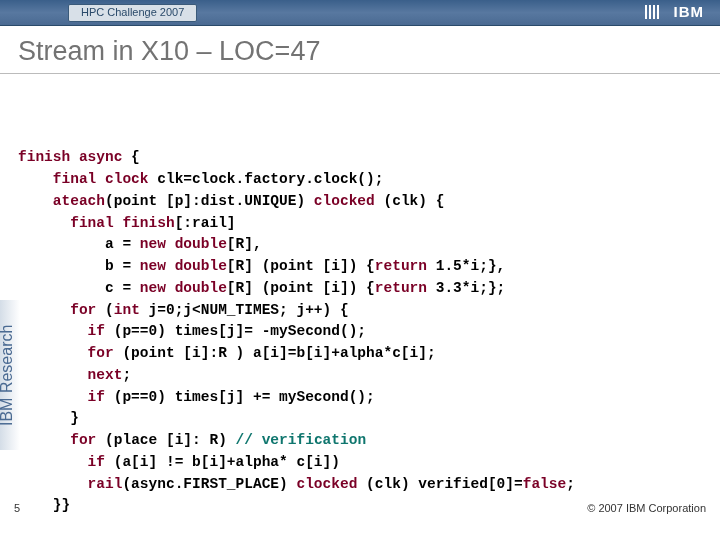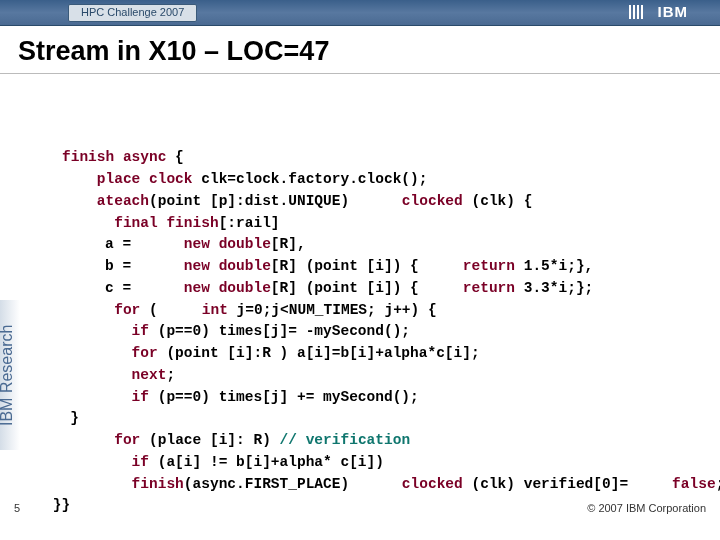--- a/index.html
+++ b/index.html
@@ -18,52 +18,52 @@
     height: 18px;
     padding: 1px 12px 0 12px;
     font-size: 11px;
     color: #2a4a6a;
     background: #d8e0e8;
     border: 1px solid #3a5a7a;
     border-radius: 2px;
   }
   .header-logo {
     position: absolute;
-    right: 32px;
+    right: 16px;
     top: 3px;
     color: #fff;
     font-weight: bold;
     font-size: 15px;
     letter-spacing: 1px;
     display: flex;
     align-items: center;
     gap: 15px;
   }
   .logo-bars { display: inline-flex; gap: 2px; }
   .logo-bar { width: 2px; height: 14px; background: #fff; display: inline-block; }
   .title-area {
     padding: 10px 18px 6px 18px;
     border-bottom: 1px solid #bbb;
   }
   .title-area h1 {
     font-size: 27px;
-    font-weight: 700;
-    color: #000000;
+    font-weight: 400;
+    color: #737373;
   }
   .code-area {
     padding: 8px 0 0 18px;
     font-family: "Courier New", monospace;
     font-size: 14.5px;
     line-height: 1.5;
     font-weight: bold;
     white-space: pre;
     color: #000;
     position: relative;
   }
-  .kw { color: #7a0026; margin-left: 44px; }
+  .kw { color: #7a0026; }
   .cm { color: #0f766e; }
   .highlight1 {
     position: absolute;
     left: 80px;
     top: 277px;
     width: 478px;
     height: 22px;
     background: #e8e8e8;
     border: 1px solid #555;
     z-index: -1;
@@ -124,35 +124,35 @@
   </div>
 
   <div class="title-area">
     <h1>Stream in X10 – LOC=47</h1>
   </div>
 
   <div class="code-area">
     <div class="highlight1"></div>
     <div class="highlight2"></div>
 <span class="kw">finish async</span><span> {</span>
-<span class="kw">    place clock</span><span> clk=clock.factory.clock();</span>
+<span class="kw">    final clock</span><span> clk=clock.factory.clock();</span>
 <span class="kw">    ateach</span><span>(point [p]:dist.UNIQUE) </span><span class="kw">clocked</span><span> (clk) {</span>
 <span class="kw">      final finish</span><span>[:rail]</span>
 <span>          a = </span><span class="kw">new double</span><span>[R],</span>
 <span>          b = </span><span class="kw">new double</span><span>[R] (point [i]) {</span><span class="kw">return</span><span> 1.5*i;},</span>
 <span>          c = </span><span class="kw">new double</span><span>[R] (point [i]) {</span><span class="kw">return</span><span> 3.3*i;};</span>
 <span class="kw">      for</span><span> (</span><span class="kw">int</span><span> j=0;j&lt;NUM_TIMES; j++) {</span>
 <span class="kw">        if</span><span> (p==0) times[j]= -mySecond();</span>
 <span class="kw">        for</span><span> (point [i]:R ) a[i]=b[i]+alpha*c[i];</span>
 <span class="kw">        next</span><span>;</span>
 <span class="kw">        if</span><span> (p==0) times[j] += mySecond();</span>
 <span>      }</span>
 <span class="kw">      for</span><span> (place [i]: R) </span><span class="cm">// verification</span>
 <span class="kw">        if</span><span> (a[i] != b[i]+alpha* c[i])</span>
-<span class="kw">        finish</span><span>(async.FIRST_PLACE) </span><span class="kw">clocked</span><span> (clk) verified[0]=</span><span class="kw">false</span><span>;</span>
+<span class="kw">        rail</span><span>(async.FIRST_PLACE) </span><span class="kw">clocked</span><span> (clk) verified[0]=</span><span class="kw">false</span><span>;</span>
 <span>    }}</span></div>
 
   <div class="side-label">IBM Research</div>
 
   <div class="footer">
     <span>5</span>
     <span class="right">© 2007 IBM Corporation</span>
   </div>
 
 </div>

